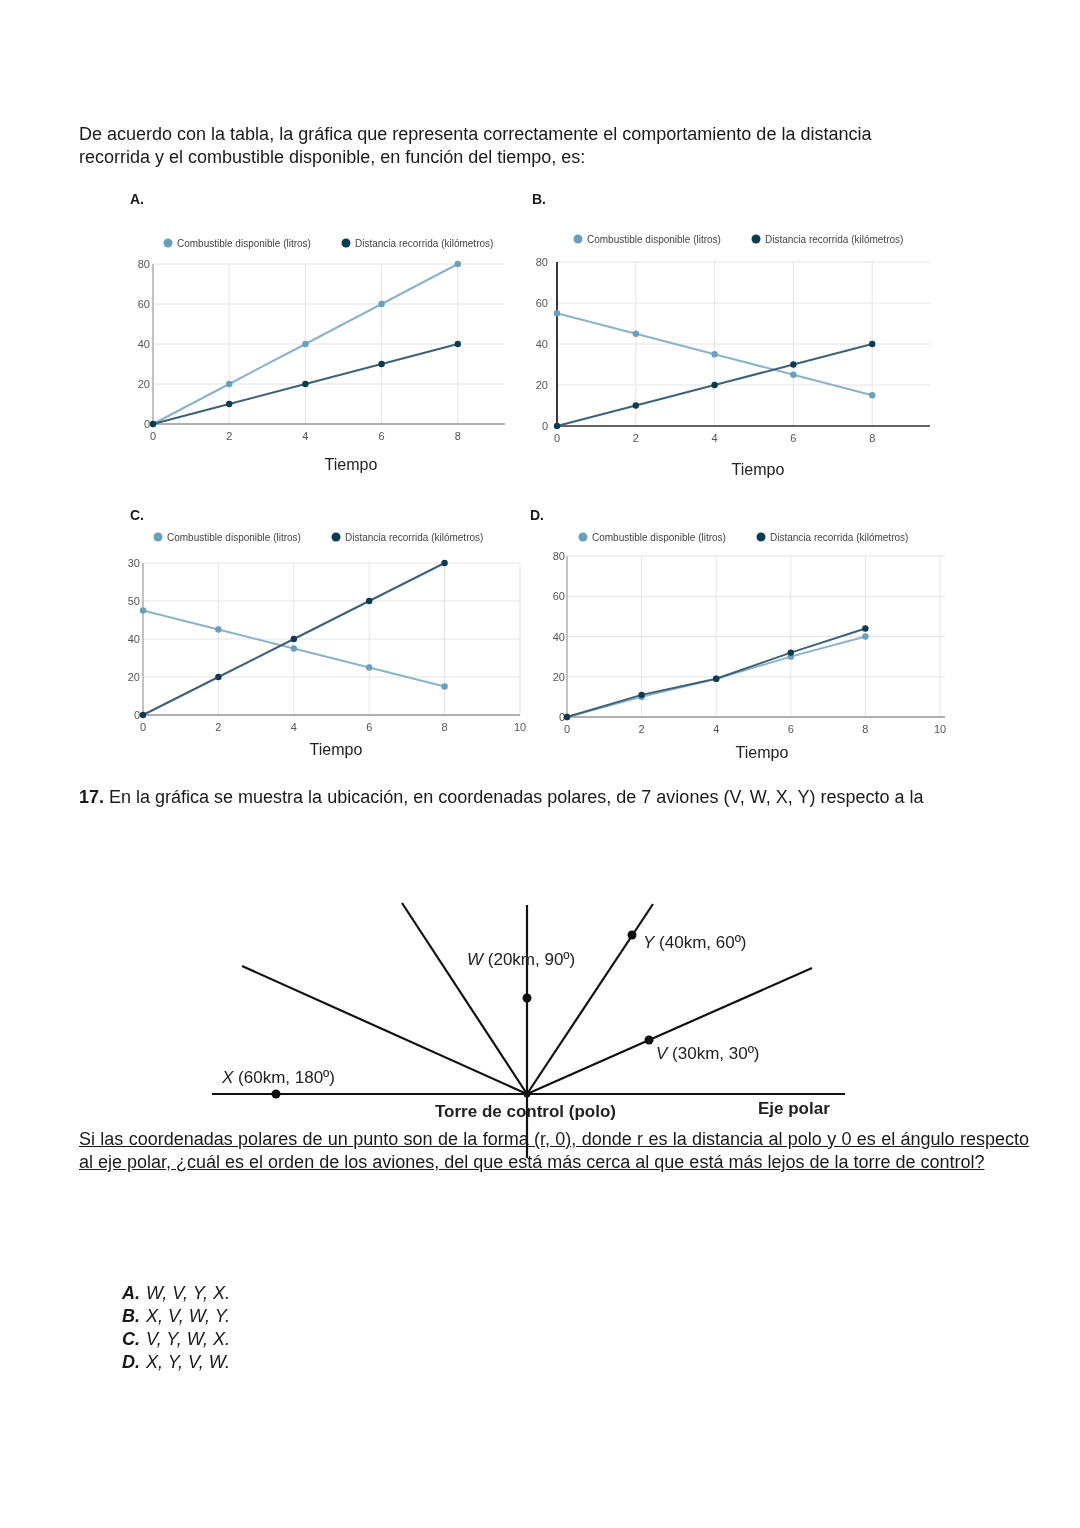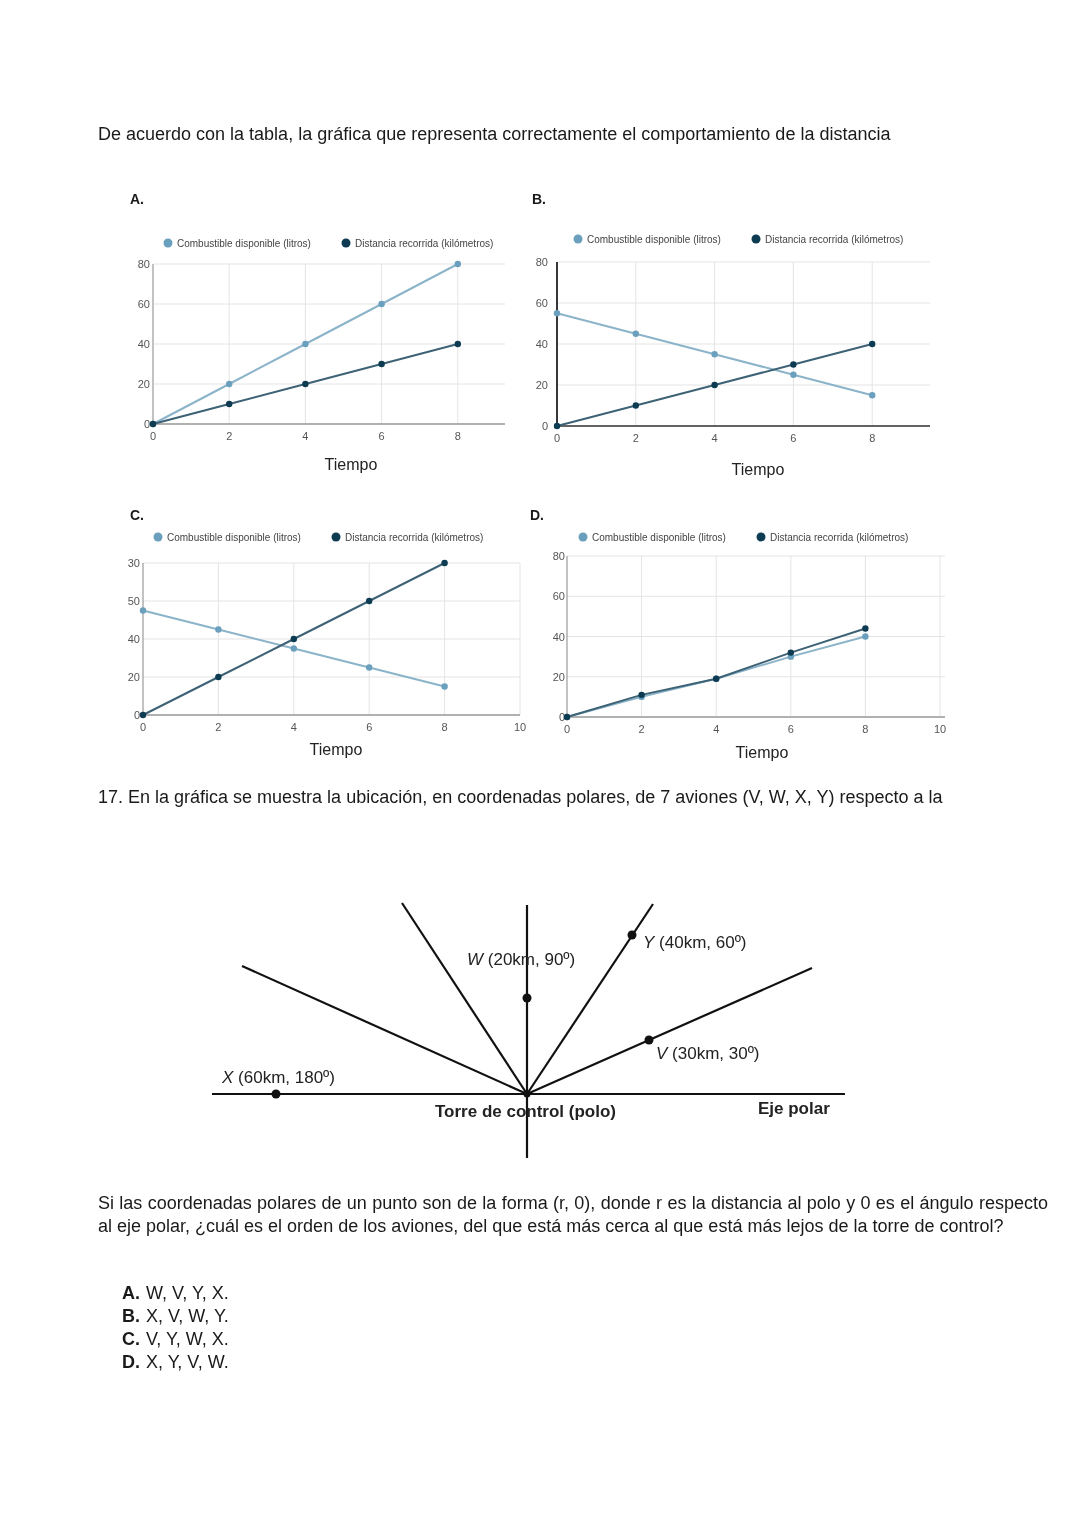--- a/index.html
+++ b/index.html
@@ -1,33 +1,34 @@
 <!DOCTYPE html>
 <html><head>
 <meta charset="utf-8">
 <style>
   html, body { margin: 0; padding: 0; background: #ffffff; }
   body { width: 1080px; height: 1528px; position: relative; overflow: hidden;
          font-family: "Liberation Sans", sans-serif; color: #1a1a1a; }
-  .para { position: absolute; left: 79px; font-size: 18px; line-height: 23px; margin-left: 19px; }
+  .para { position: absolute; left: 79px; font-size: 18px; line-height: 23px; }
   .p1 { top: 123px; width: 900px; }
   .p17 { top: 786px; width: 960px; }
-  .p17 b { font-weight: normal; }
-  .p-q { top: 1192px; width: 950px; text-align: justify; }
+  .p17 b { font-weight: bold; }
+  .p-q { top: 1128px; width: 950px; text-align: justify; text-decoration: underline; }
   .chart-label { position: absolute; font-weight: bold; font-size: 14px; }
   svg { position: absolute; left: 0; top: 0; }
   .options { position: absolute; left: 122px; top: 1282px; font-size: 18px; line-height: 23px; }
-  .options .row { white-space: nowrap; }
+  .options .row { white-space: nowrap; font-style: italic; }
   .options .row b { display: inline-block; width: 24px; }
 </style>
 </head>
 <body>
 
 <div class="para p1">
   <div>De acuerdo con la tabla, la gráfica que representa correctamente el comportamiento de la distancia</div>
+  <div>recorrida y el combustible disponible, en función del tiempo, es:</div>
 </div>
 
 <div class="chart-label" style="left:130px;top:191px;">A.</div>
 <div class="chart-label" style="left:532px;top:191px;">B.</div>
 <div class="chart-label" style="left:130px;top:507px;">C.</div>
 <div class="chart-label" style="left:530px;top:507px;">D.</div>
 
 <svg id="charts-svg" width="1080" height="780" viewBox="0 0 1080 780">
     <g>
       <line x1="153" x2="505" y1="424" y2="424" stroke="#e4e4e4" stroke-width="1"></line>

